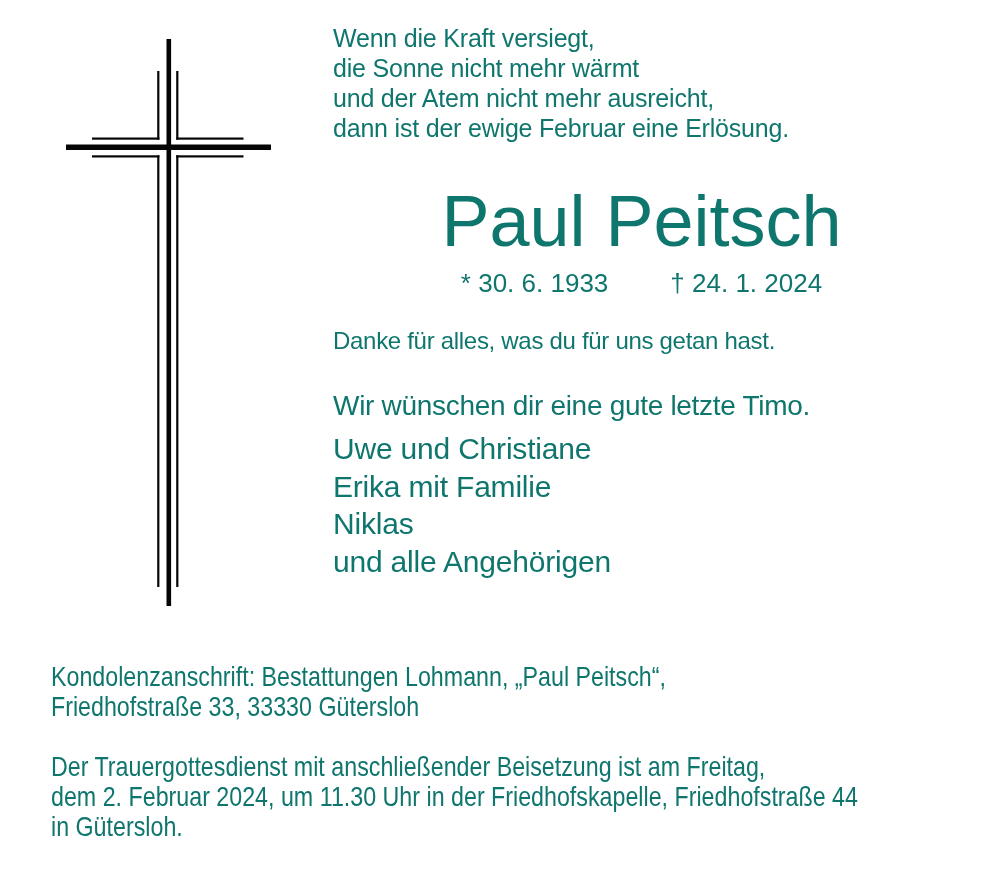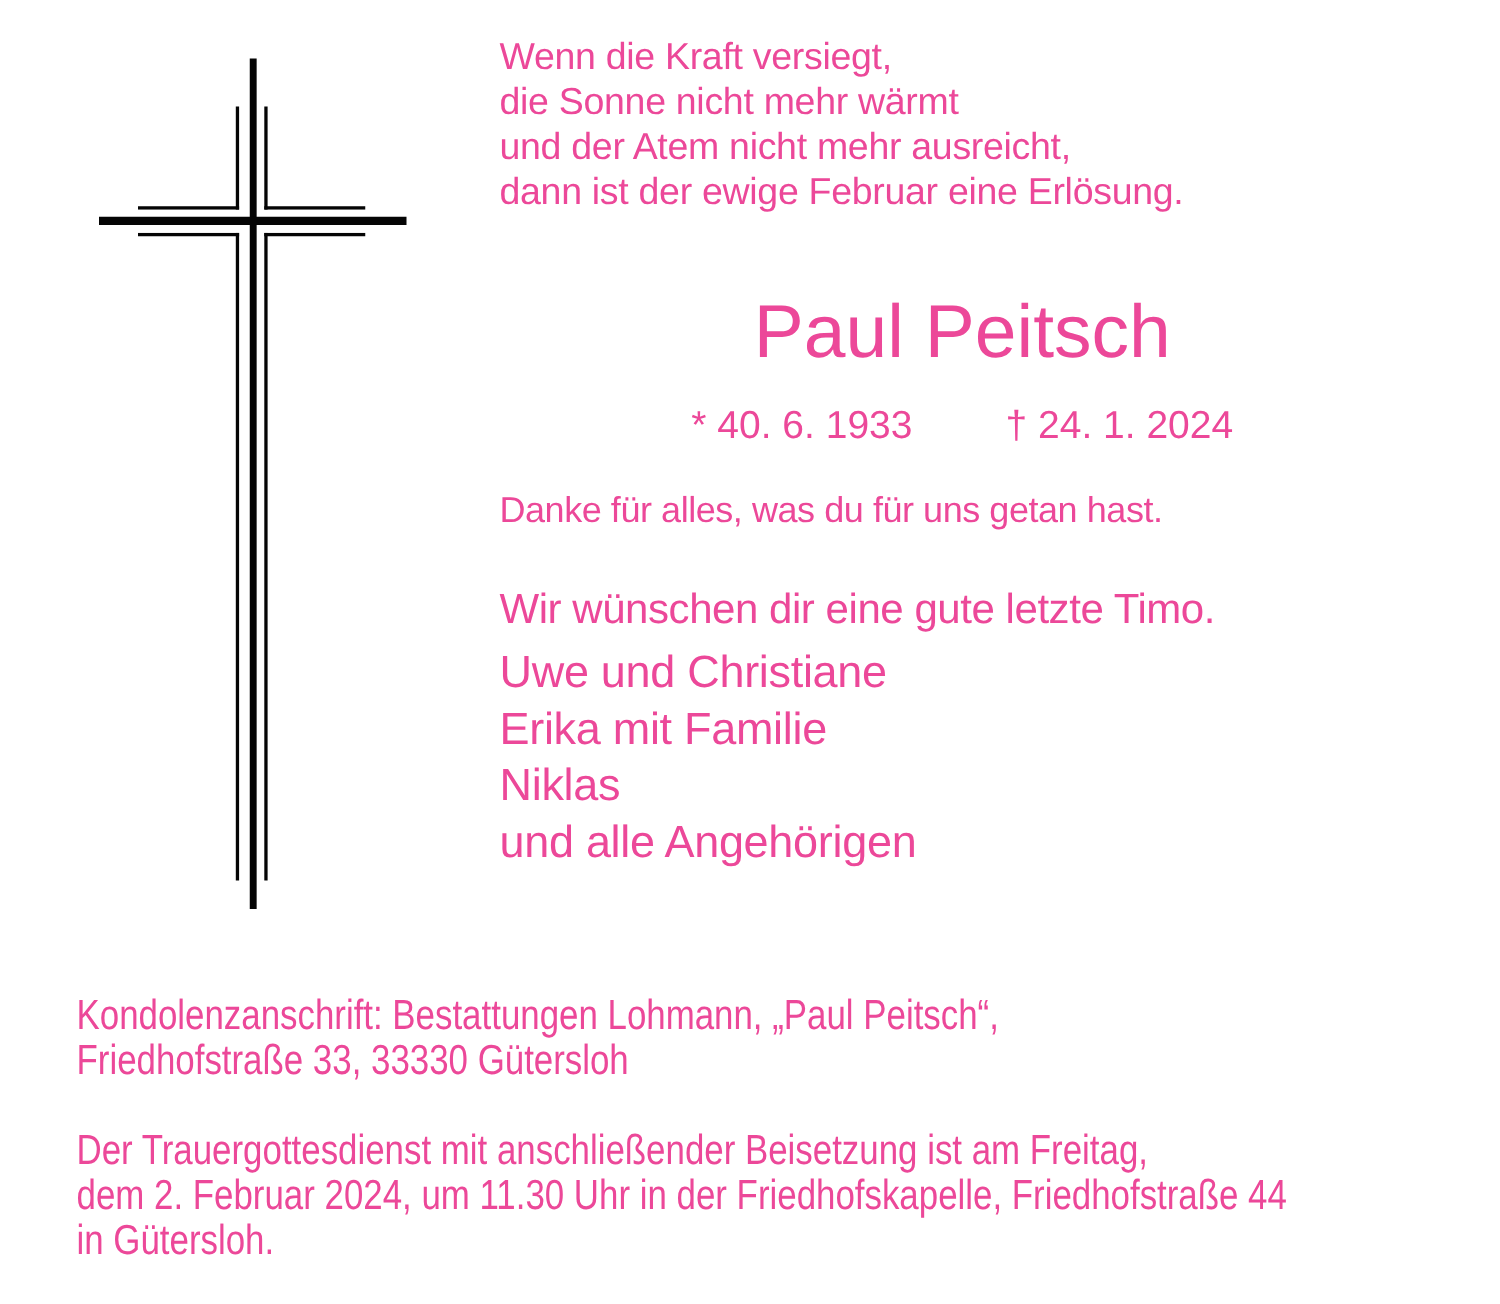--- a/index.html
+++ b/index.html
@@ -1,21 +1,21 @@
 <!DOCTYPE html>
 <html><head>
 <meta charset="utf-8">
 <style>
   html, body { margin: 0; padding: 0; background: #ffffff; }
   .page {
     position: relative;
     width: 1000px;
     height: 869px;
     background: #ffffff;
-    color: #ec4899;
+    color: #0f766e;
     font-family: "Liberation Sans", sans-serif;
     overflow: hidden;
   }
   .abs { position: absolute; margin: 0; }
 
   .cross-svg {
     position: absolute;
     left: 60px;
     top: 30px;
     width: 220px;
@@ -25,21 +25,21 @@
   .poem {
     left: 333px; top: 23px;
     font-size: 25px; line-height: 30px;
     letter-spacing: -0.2px;
     white-space: nowrap;
   }
 
   .name {
     left: 333px; top: 190px; width: 617px;
     text-align: center;
-    font-size: 50px; line-height: 62px;
+    font-size: 72px; line-height: 62px;
     font-weight: 400;
     letter-spacing: 0;
     white-space: nowrap;
   }
 
   .dates {
     left: 333px; top: 268px; width: 617px;
     display: flex; justify-content: center; gap: 62px;
     font-size: 26px; line-height: 30px;
     white-space: nowrap;
@@ -95,21 +95,21 @@
   <div class="abs poem">
     <div>Wenn die Kraft versiegt,</div>
     <div>die Sonne nicht mehr wärmt</div>
     <div>und der Atem nicht mehr ausreicht,</div>
     <div>dann ist der ewige Februar eine Erlösung.</div>
   </div>
 
   <h1 class="abs name">Paul Peitsch</h1>
 
   <div class="abs dates">
-    <span>* 40. 6. 1933</span>
+    <span>* 30. 6. 1933</span>
     <span>† 24. 1. 2024</span>
   </div>
 
   <p class="abs thanks">Danke für alles, was du für uns getan hast.</p>
 
   <p class="abs wish">Wir wünschen dir eine gute letzte Timo.</p>
 
   <div class="abs mourners">
     <div>Uwe und Christiane</div>
     <div>Erika mit Familie</div>

